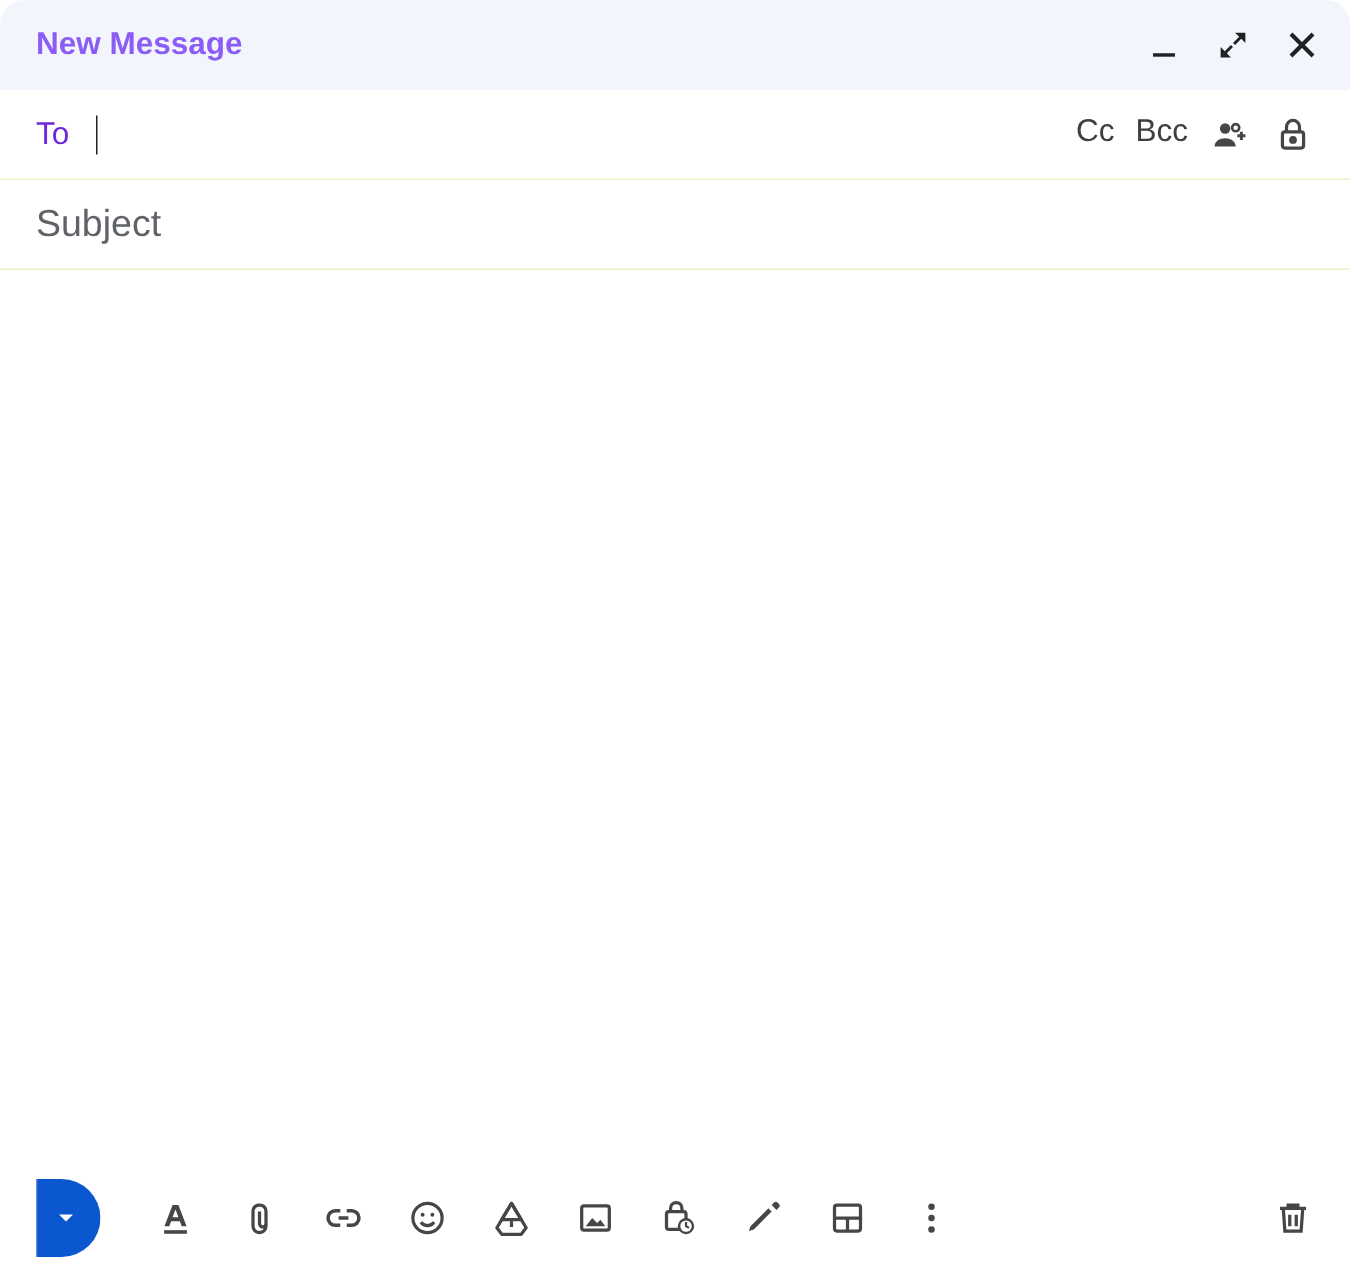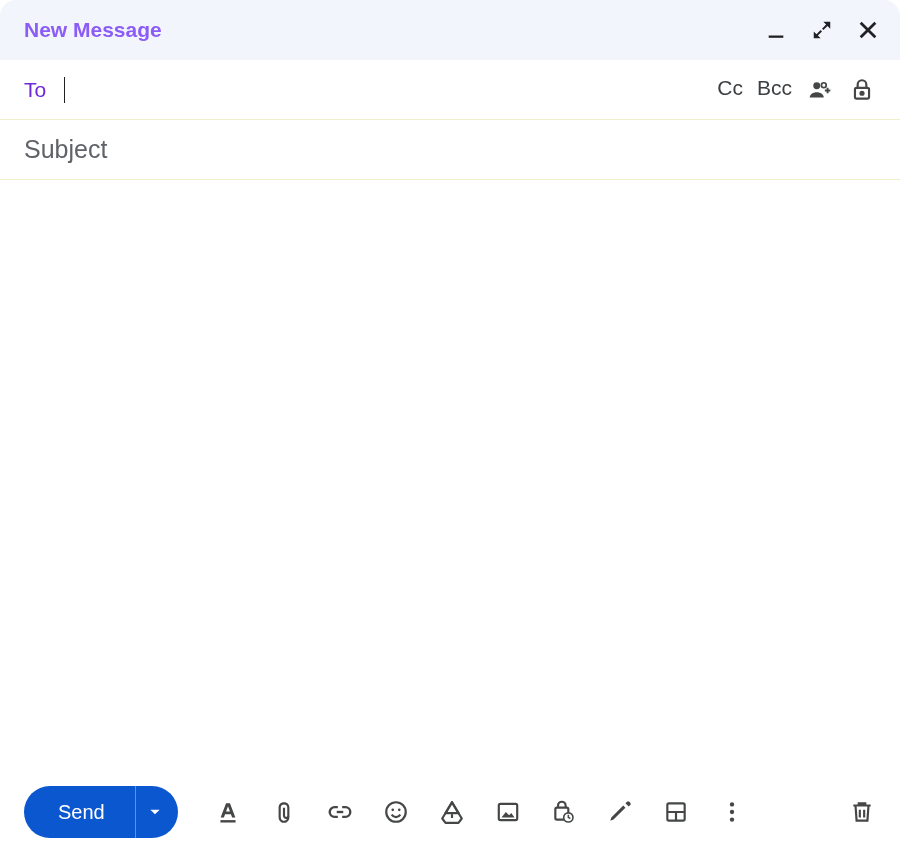--- a/index.html
+++ b/index.html
@@ -239,21 +239,20 @@
   <div class="subject-row">
     <input class="subject-input" type="text" placeholder="Subject" style="">
   </div>
 
   <div class="body-area">
     <textarea class="body-editor" style=""></textarea>
   </div>
 
   <div class="toolbar">
     <div class="send-group">
-      <button class="send-btn">Send</button>
       <button class="send-more">
         <svg viewBox="0 0 24 24">
             <path d="M4 8 L12 16 L20 8 Z"></path>
           </svg>
       </button>
     </div>
 
     <div class="tool-icons">
 
       <div class="tool-btn">

